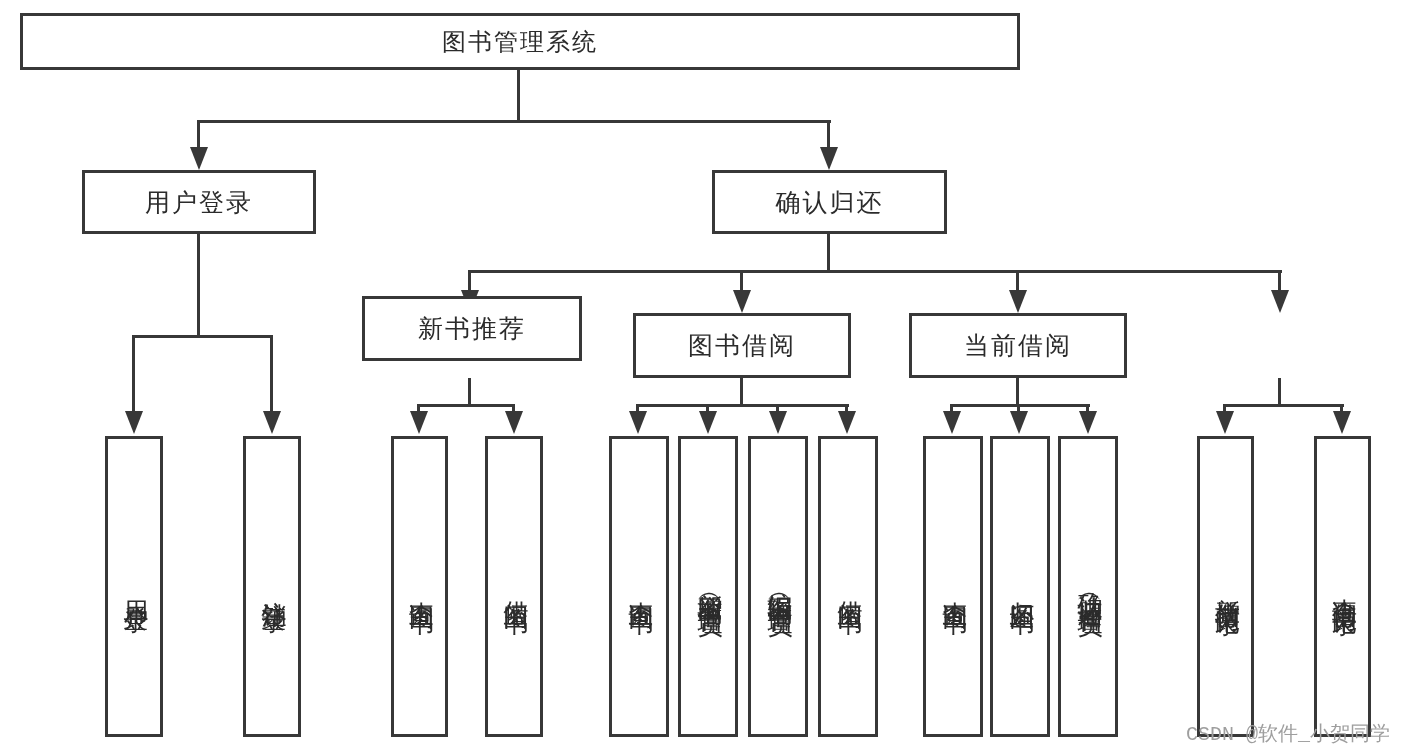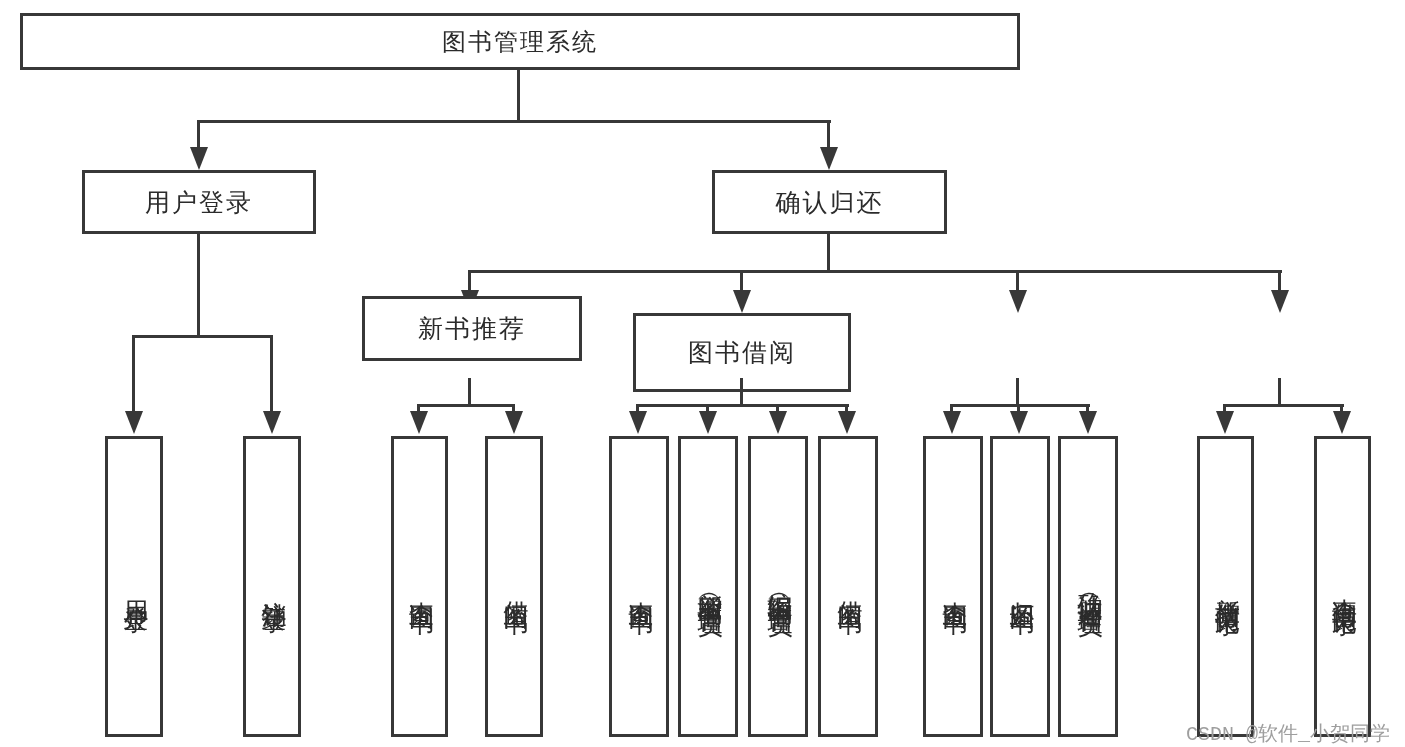--- a/index.html
+++ b/index.html
@@ -104,22 +104,25 @@
   <div class="vl" style="left:740px;top:270px;height:22px"></div>
   <div class="ar" style="left:733px;top:290px"></div>
   <div class="vl" style="left:1016px;top:270px;height:22px"></div>
   <div class="ar" style="left:1009px;top:290px"></div>
   <div class="vl" style="left:1278px;top:270px;height:22px"></div>
   <div class="ar" style="left:1271px;top:290px"></div>
 
   <div class="box" style="left:362px;top:296px;width:220px;height:65px">
     <span class="lbl">新书推荐</span>
   </div>
-  <div class="box" style="left:633px;top:313px;width:218px;height:79px">
+  <div class="box" style="left:633px;top:313px;width:218px;height:65px">
     <span class="lbl">图书借阅</span>
+  </div>
+  <div class="box" style="left:909px;top:313px;width:218px;height:65px">
+    <span class="lbl">当前借阅</span>
   </div>
 
   <div class="vl" style="left:468px;top:378px;height:29px"></div>
   <div class="vl" style="left:740px;top:378px;height:29px"></div>
   <div class="vl" style="left:1016px;top:378px;height:29px"></div>
   <div class="vl" style="left:1278px;top:378px;height:29px"></div>
 
   <div class="hl" style="left:418px;top:404px;width:97px"></div>
   <div class="vl" style="left:417px;top:404px;height:11px"></div>
   <div class="ar" style="left:410px;top:411px"></div>

